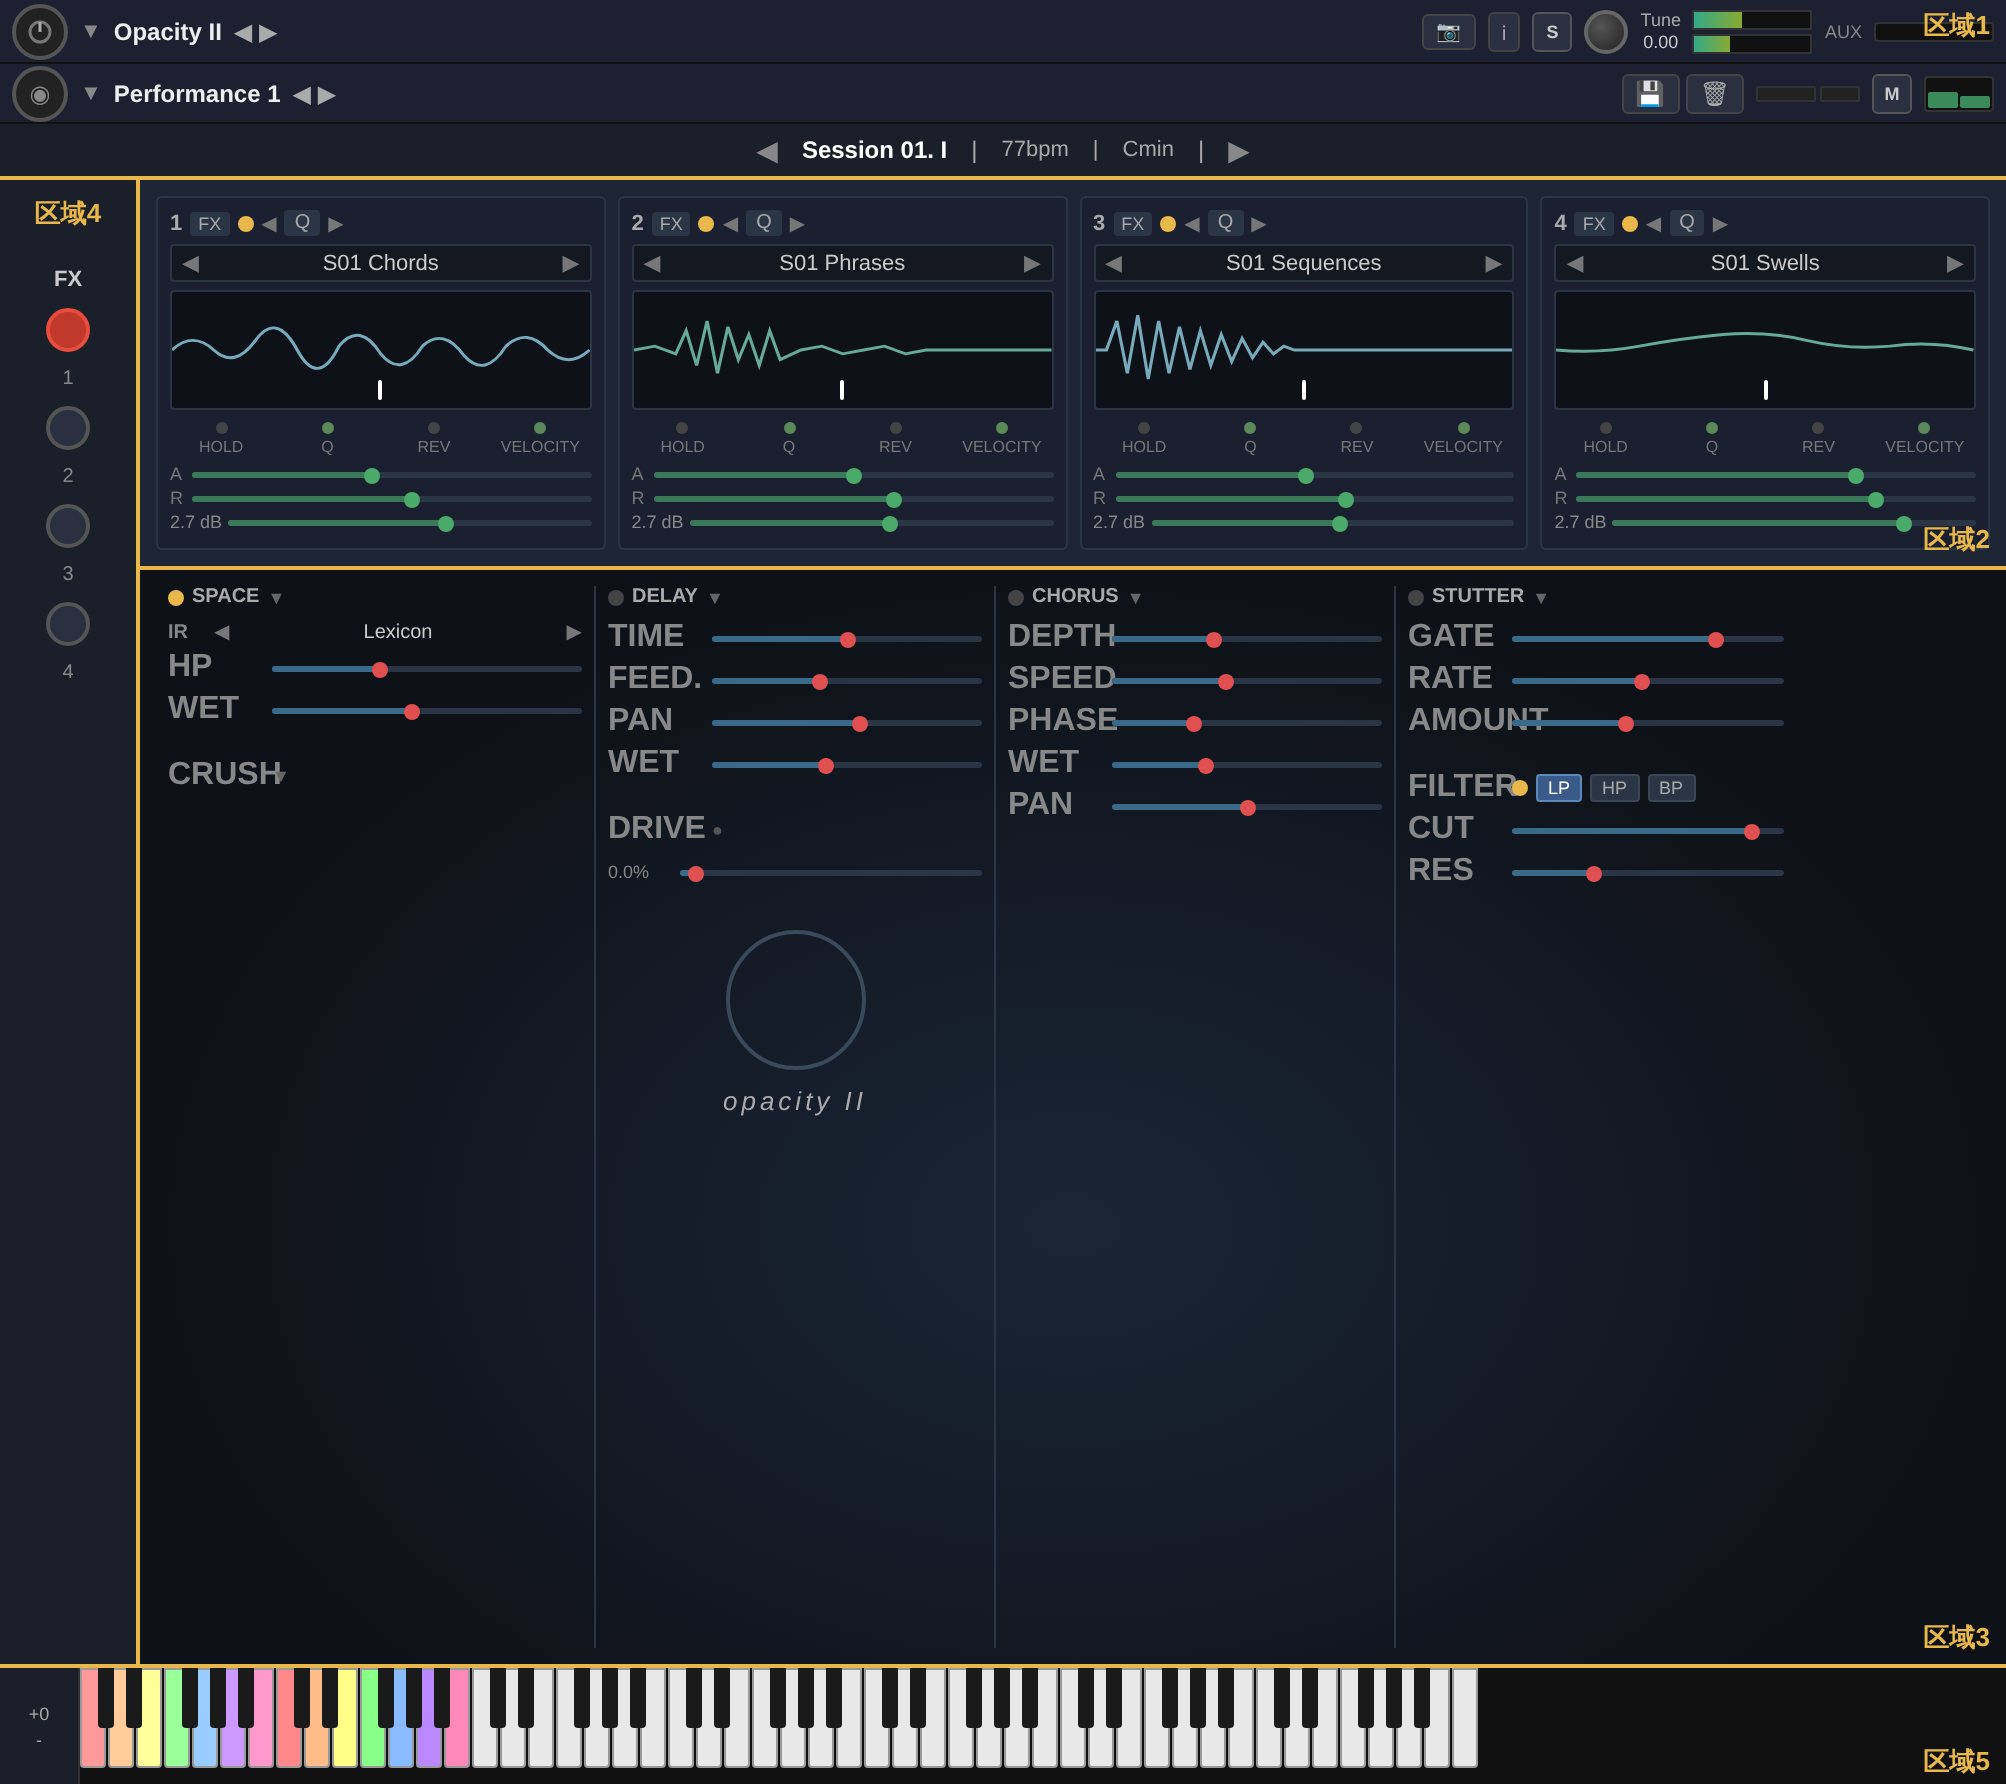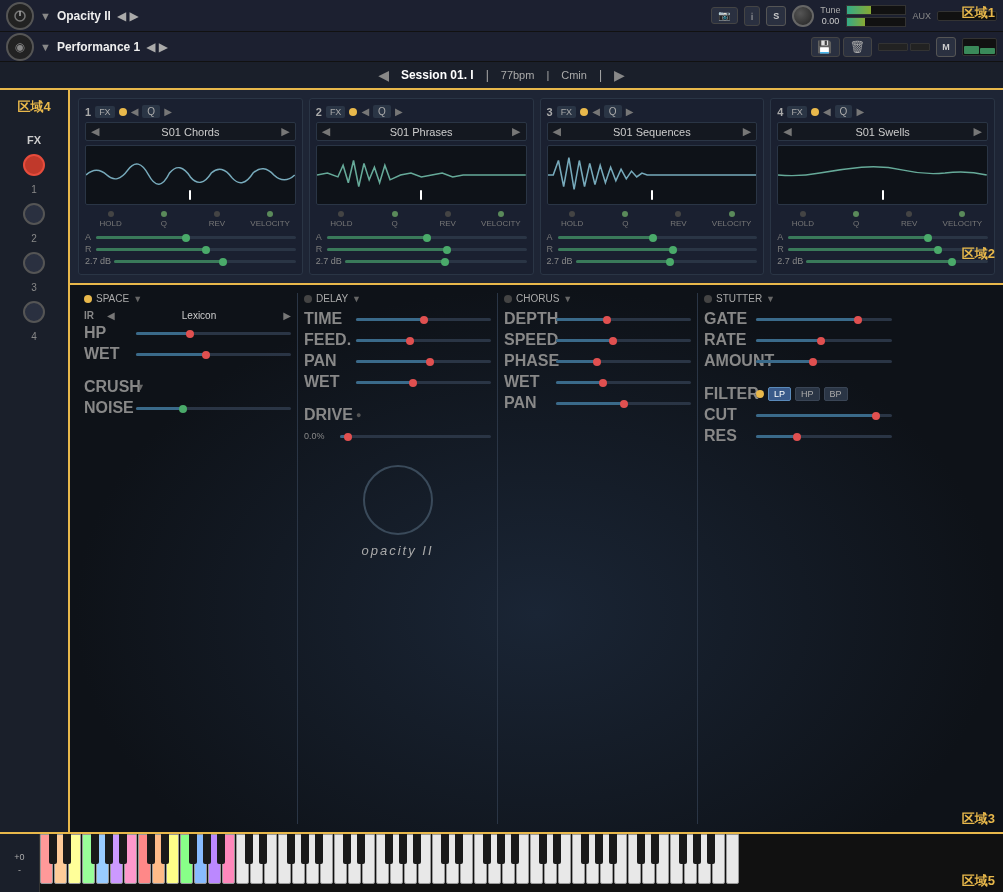--- a/index.html
+++ b/index.html
@@ -351,21 +351,21 @@
     }
     .db-handle {
       width: 8px; height: 8px;
       border-radius: 50%;
       background: #4aaa6a;
       position: absolute;
       top: -2px;
     }
     .region2-label {
       position: absolute;
-      bottom: 20px;
+      bottom: 4px;
       right: 8px;
       color: #e8b84b;
       font-size: 13px;
       font-weight: bold;
     }
 
     
     .region3 {
       flex: 1;
       background: #131820;
@@ -389,21 +389,21 @@
     }
 
     .fx-column {
       padding: 0 6px;
       border-right: 1px solid #2a3545;
     }
     .fx-column:last-child { border-right: none; }
     .fx-col-title {
       color: #aaa;
       font-size: 10px;
-      font-weight: normal;
+      font-weight: bold;
       text-transform: uppercase;
       margin-bottom: 6px;
       display: flex;
       align-items: center;
       gap: 4px;
     }
     .fx-col-dot {
       width: 8px; height: 8px;
       border-radius: 50%;
       background: #e8b84b;
@@ -870,27 +870,20 @@
             <div class="fx-slider-track">
               <div class="fx-slider-fill" style="width:45%"></div>
               <div class="fx-slider-handle" style="left:calc(45% - 4px)"></div>
             </div>
           </div>
           <div style="height:12px;"></div>
           <div class="fx-row">
             <span class="fx-row-label">CRUSH</span>
             <span style="color:#666;font-size:9px;">▼</span>
             <div style="flex:1;"></div>
-          </div>
-          <div class="fx-row">
-            <span class="fx-row-label">NOISE</span>
-            <div class="fx-slider-track">
-              <div class="fx-slider-fill" style="width:30%"></div>
-              <div class="fx-slider-handle green" style="left:calc(30% - 4px)"></div>
-            </div>
           </div>
         </div>
 
         <div class="fx-column">
           <div class="fx-col-title">
             <div class="fx-col-dot off"></div>
             <span>DELAY</span>
             <span style="color:#666;font-size:9px;">▼</span>
           </div>
           <div class="fx-row">

